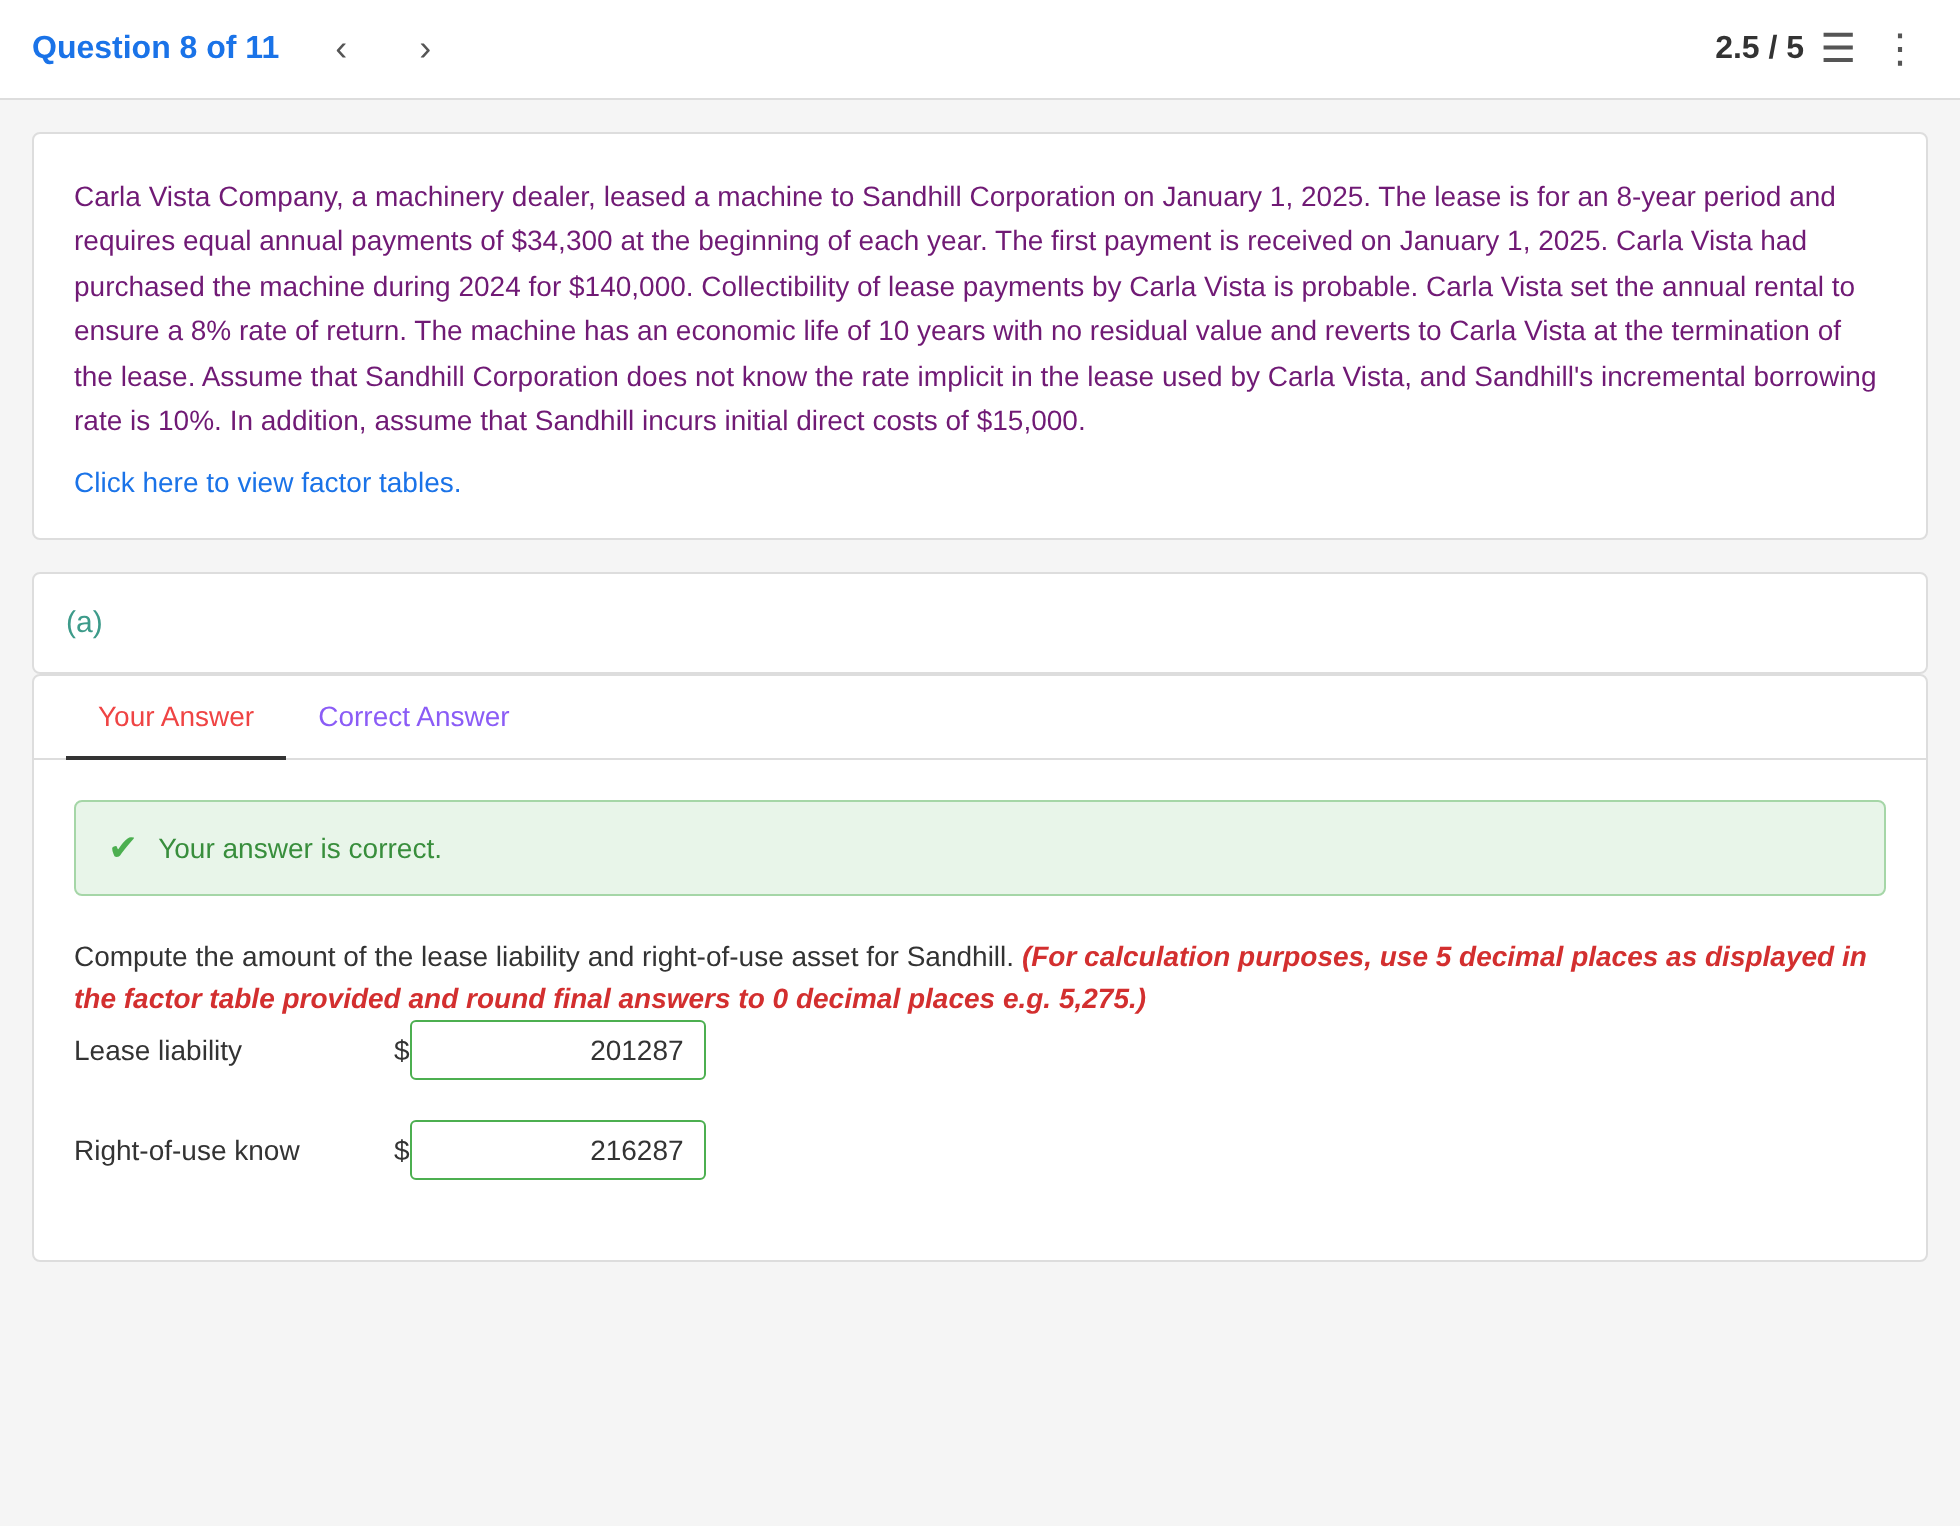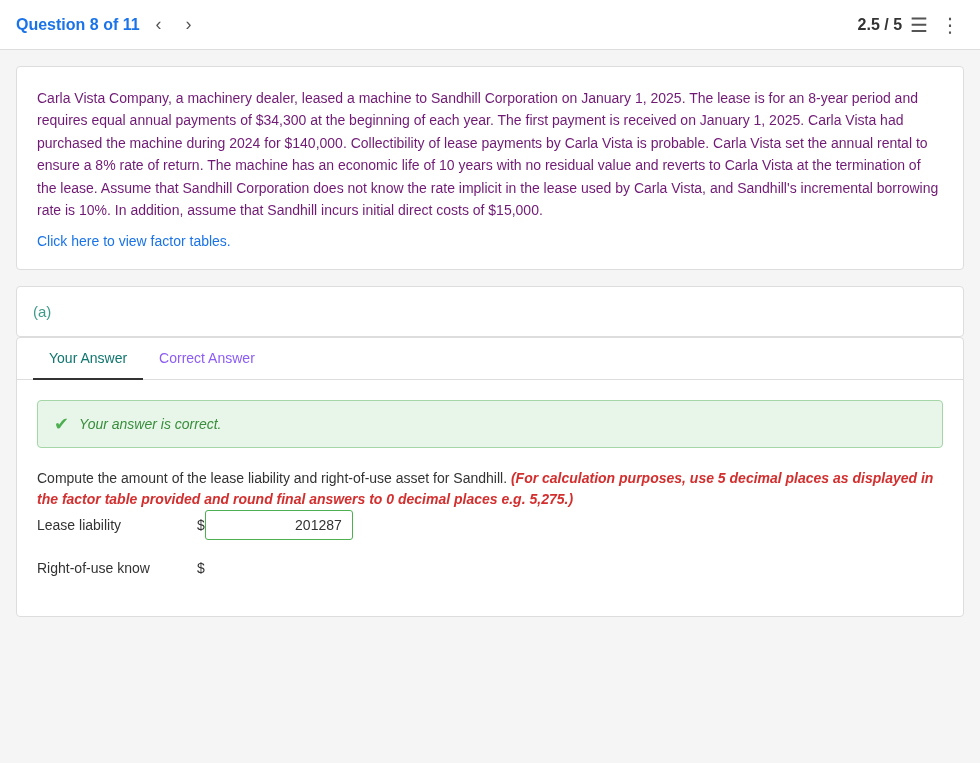--- a/index.html
+++ b/index.html
@@ -17,21 +17,21 @@
       align-items: center;
       justify-content: space-between;
       background: #fff;
       padding: 8px 16px;
       border-bottom: 1px solid #ddd;
       height: 50px;
     }
     .header-left {
       display: flex;
       align-items: center;
-      gap: 8px;
+      gap: 20px;
     }
     .question-label {
       font-size: 16px;
       color: #333;
     }
     .question-label span {
       font-weight: bold;
       color: #1a73e8;
     }
     .nav-btn {
@@ -121,21 +121,21 @@
     }
     .tab {
       padding: 12px 16px;
       cursor: pointer;
       font-size: 14px;
       color: #555;
       border-bottom: 2px solid transparent;
       margin-bottom: -1px;
     }
     .tab.active {
-      color: #0f766e;
+      color: #ef4444;
       border-bottom: 2px solid #333;
       font-weight: 500;
     }
     .tab.blue {
       color: #8b5cf6;
     }
 
     .tab-content {
       padding: 20px;
     }
@@ -151,21 +151,20 @@
       gap: 10px;
       margin-bottom: 20px;
     }
     .check-icon {
       color: #4caf50;
       font-size: 18px;
     }
     .correct-text {
       color: #388e3c;
       font-size: 14px;
-      font-style: italic;
     }
 
     
     .instruction {
       font-size: 14px;
       color: #333;
       line-height: 1.5;
     }
     .instruction .red-italic {
       color: #d32f2f;
@@ -252,18 +251,19 @@
 
       <div class="field-row">
         <span class="field-label">Lease liability</span>
         <span class="dollar-sign">$</span>
         <input class="field-input" type="text" value="201287" style="">
       </div>
 
       <div class="field-row">
         <span class="field-label">Right-of-use know</span>
         <span class="dollar-sign">$</span>
+        <input class="field-input" type="text" value="216287" style="">
       </div>
 
     </div>
   </div>
 
 </div>
 
 </body></html>

